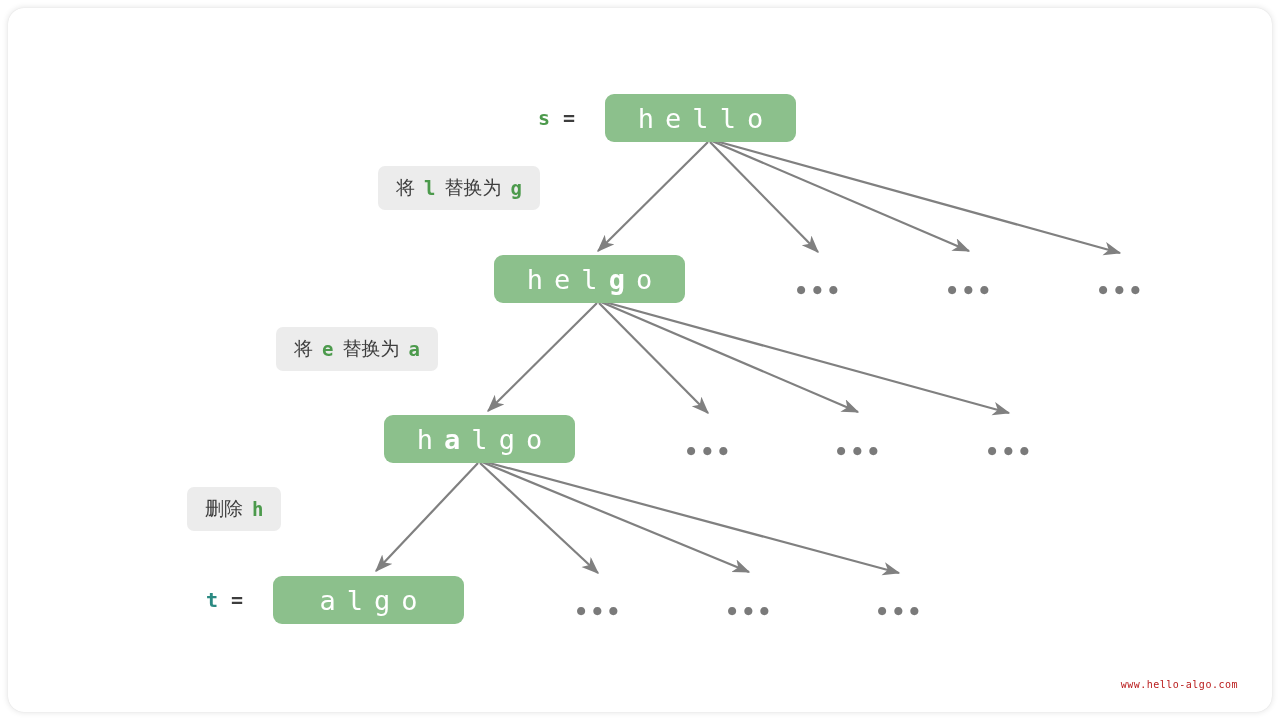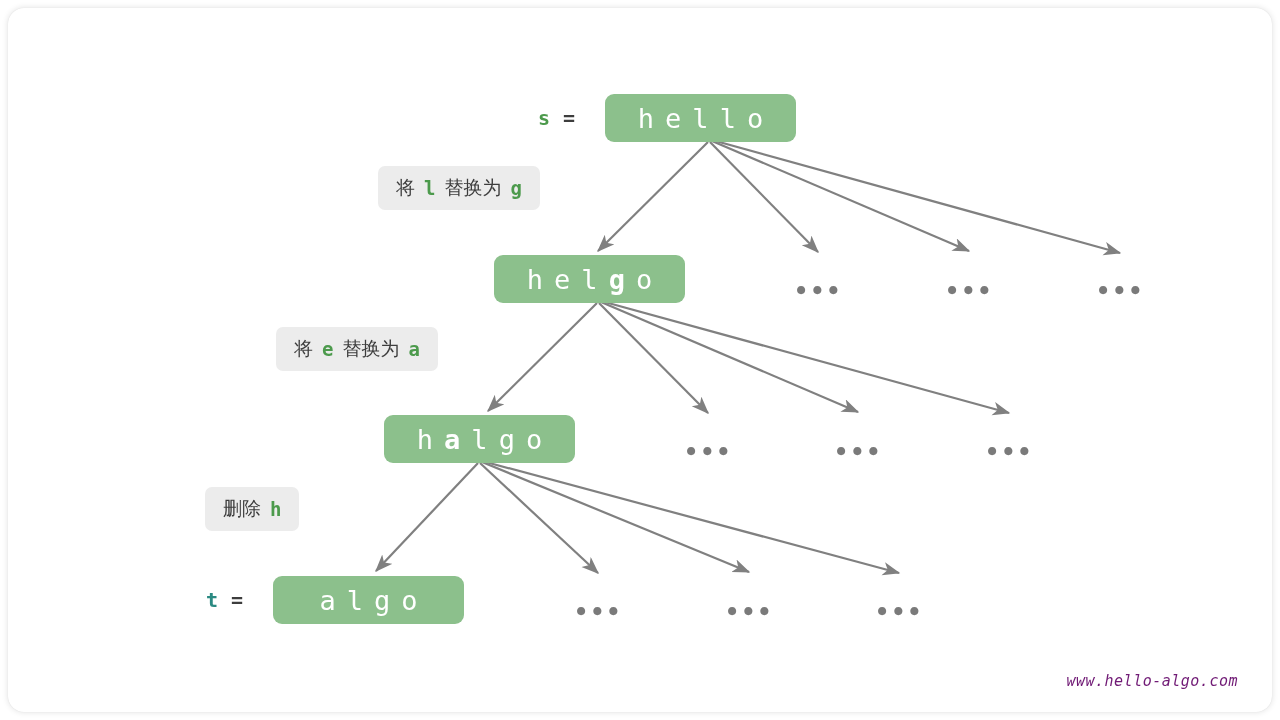--- a/index.html
+++ b/index.html
@@ -101,26 +101,25 @@
     line-height: 1;
     transform: translate(-50%, -50%);
     white-space: pre;
   }
 
   
   .watermark {
     position: absolute;
     right: 34px;
     bottom: 22px;
-    color: #701a75;
+    color: #b91c1c;
     font-family: "DejaVu Sans Mono", "Liberation Mono", monospace;
-    font-size: 15px;
+    font-size: 10px;
     letter-spacing: 0.5px;
     white-space: pre;
-    font-style: italic;
   }
 </style>
 </head>
 <body>
 
 <div class="frame">
   <div class="canvas" id="canvas">
 
     <svg class="edges" id="edges-layer" viewBox="0 0 1264 704">
       <defs>
@@ -155,21 +154,21 @@
 
     <div id="nodes-layer">
         <div class="node" style="left: 597px; top: 86px; width: 191px;"><span class="ch">h</span><span class="ch">e</span><span class="ch">l</span><span class="ch">l</span><span class="ch">o</span></div>
         <div class="node" style="left: 486px; top: 247px; width: 191px;"><span class="ch">h</span><span class="ch">e</span><span class="ch">l</span><span class="ch hl">g</span><span class="ch">o</span></div>
         <div class="node" style="left: 376px; top: 407px; width: 191px;"><span class="ch">h</span><span class="ch hl">a</span><span class="ch">l</span><span class="ch">g</span><span class="ch">o</span></div>
         <div class="node" style="left: 265px; top: 568px; width: 191px;"><span class="ch">a</span><span class="ch">l</span><span class="ch">g</span><span class="ch">o</span></div>
       </div>
     <div id="ops-layer">
         <div class="oplabel" style="left: 370px; top: 158px;"><span>将</span><span class="gap"></span><span class="mono">l</span><span class="gap"></span><span>替换为</span><span class="gap"></span><span class="mono">g</span></div>
         <div class="oplabel" style="left: 268px; top: 319px;"><span>将</span><span class="gap"></span><span class="mono">e</span><span class="gap"></span><span>替换为</span><span class="gap"></span><span class="mono">a</span></div>
-        <div class="oplabel" style="left: 197px; top: 479px;"><span>删除</span><span class="gap"></span><span class="mono">h</span></div>
+        <div class="oplabel" style="left: 179px; top: 479px;"><span>删除</span><span class="gap"></span><span class="mono">h</span></div>
       </div>
     <div id="dots-layer">
         <div class="dots" style="left: 810px; top: 283px;">•••</div>
         <div class="dots" style="left: 961px; top: 283px;">•••</div>
         <div class="dots" style="left: 1112px; top: 283px;">•••</div>
         <div class="dots" style="left: 700px; top: 444px;">•••</div>
         <div class="dots" style="left: 850px; top: 444px;">•••</div>
         <div class="dots" style="left: 1001px; top: 444px;">•••</div>
         <div class="dots" style="left: 590px; top: 604px;">•••</div>
         <div class="dots" style="left: 741px; top: 604px;">•••</div>

